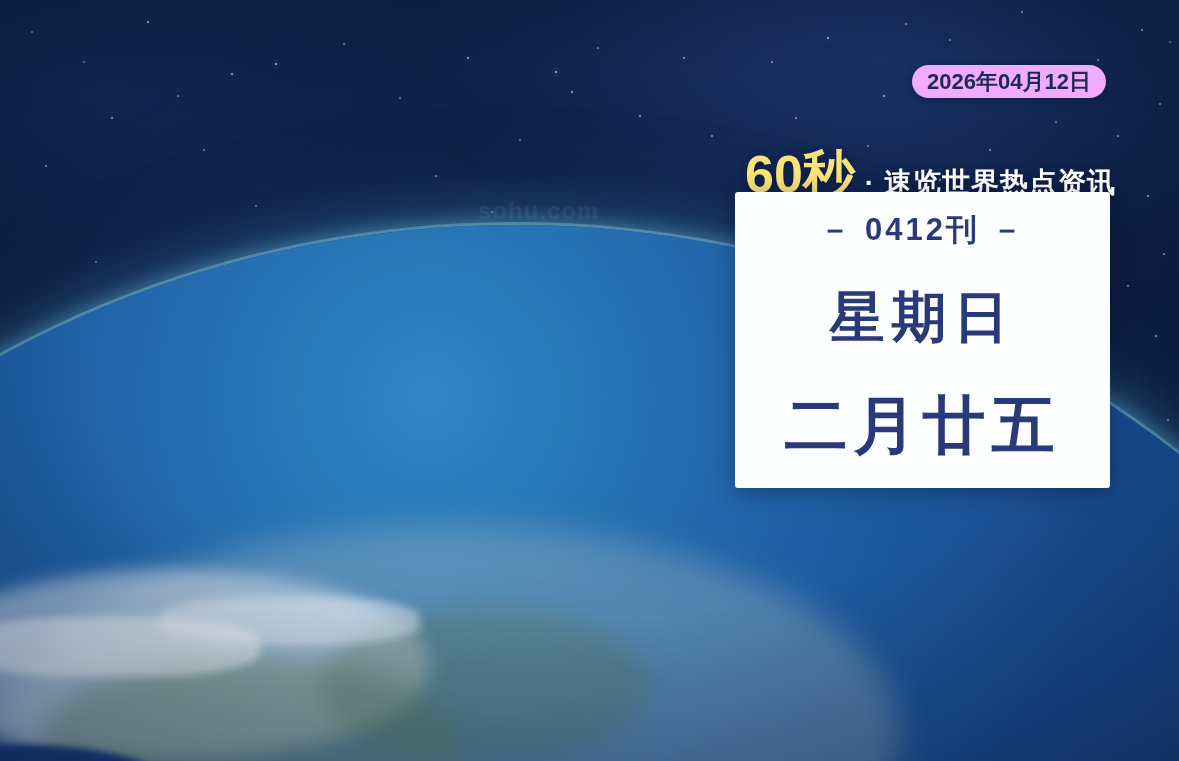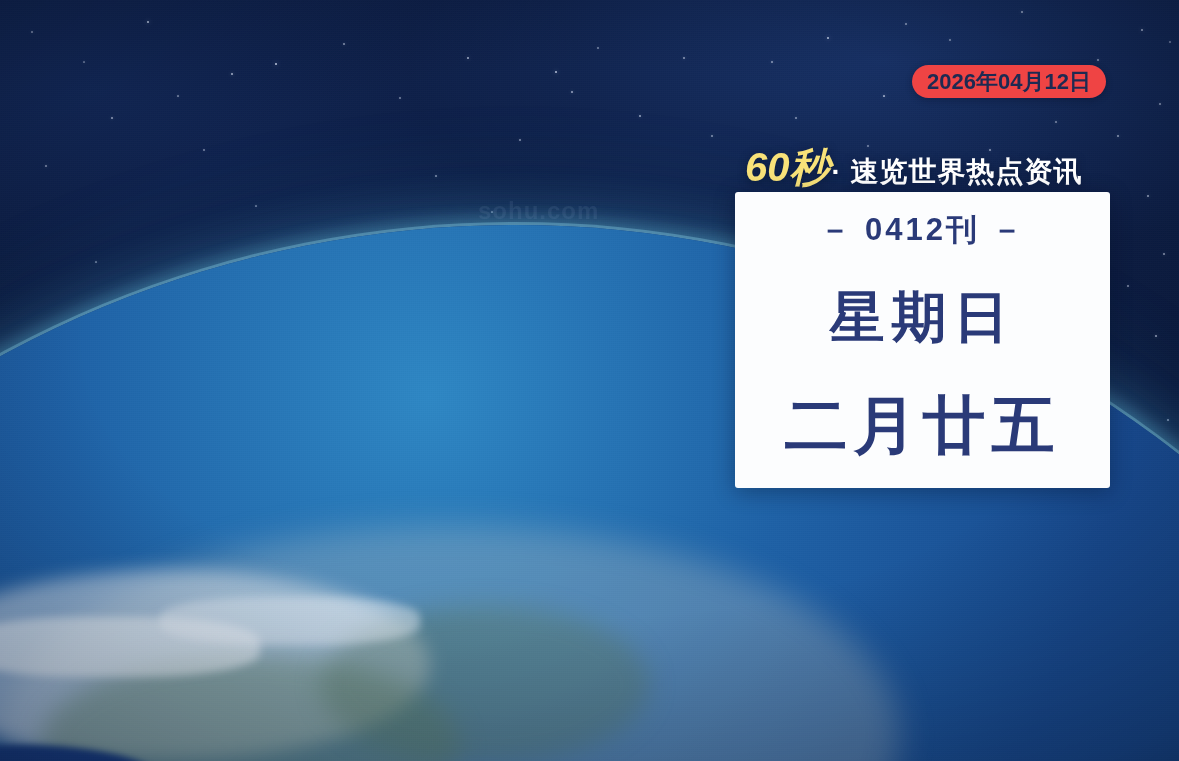--- a/index.html
+++ b/index.html
@@ -150,51 +150,50 @@
     user-select:none;
   }
 
   
   .date-pill {
     position:absolute;
     left:912px; top:65px;
     height:33px;
     padding:0 15px;
     display:flex; align-items:center; justify-content:center;
-    background:#ef4444;
+    background:#f0abfc;
     border-radius:17px;
     color:#1D2A52;
     font-size:22px;
     font-weight:bold;
     letter-spacing:0px;
     white-space:nowrap;
     box-shadow:0 2px 7px rgba(3,10,30,.30);
   }
 
   
   .tagline {
     position:absolute;
     left:745px; top:140px;
     display:flex; align-items:baseline;
     white-space:nowrap;
     text-shadow:0 2px 9px rgba(4,14,40,.5);
   }
   .tagline .secs {
     color:#F8E279;
-    font-size:40px;
-    font-weight:bold;
-    font-style:italic;
+    font-size:52px;
+    font-weight:bold;
     letter-spacing:0px;
   }
   .tagline .rest {
     color:#FFFFFF;
     font-size:28px;
     font-weight:bold;
     letter-spacing:1px;
-    margin-left:2px;
+    margin-left:10px;
   }
 
   
   .card {
     position:absolute;
     left:735px; top:192px;
     width:375px; height:296px;
     background:#FCFDFE;
     border-radius:3px;
     box-shadow:0 4px 22px rgba(3,10,30,.33);

